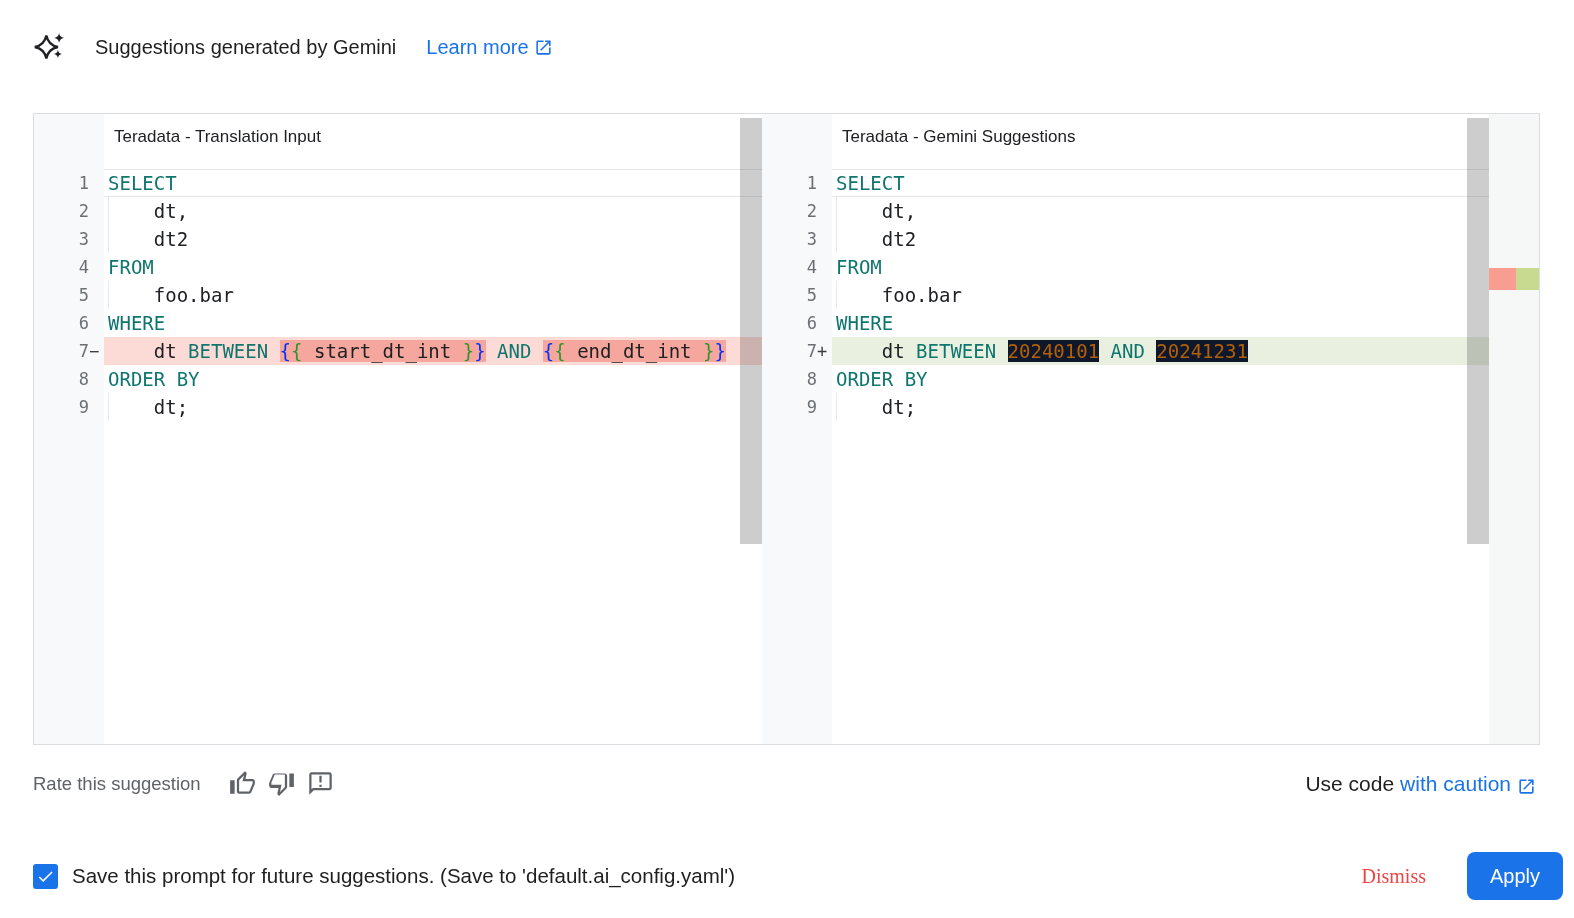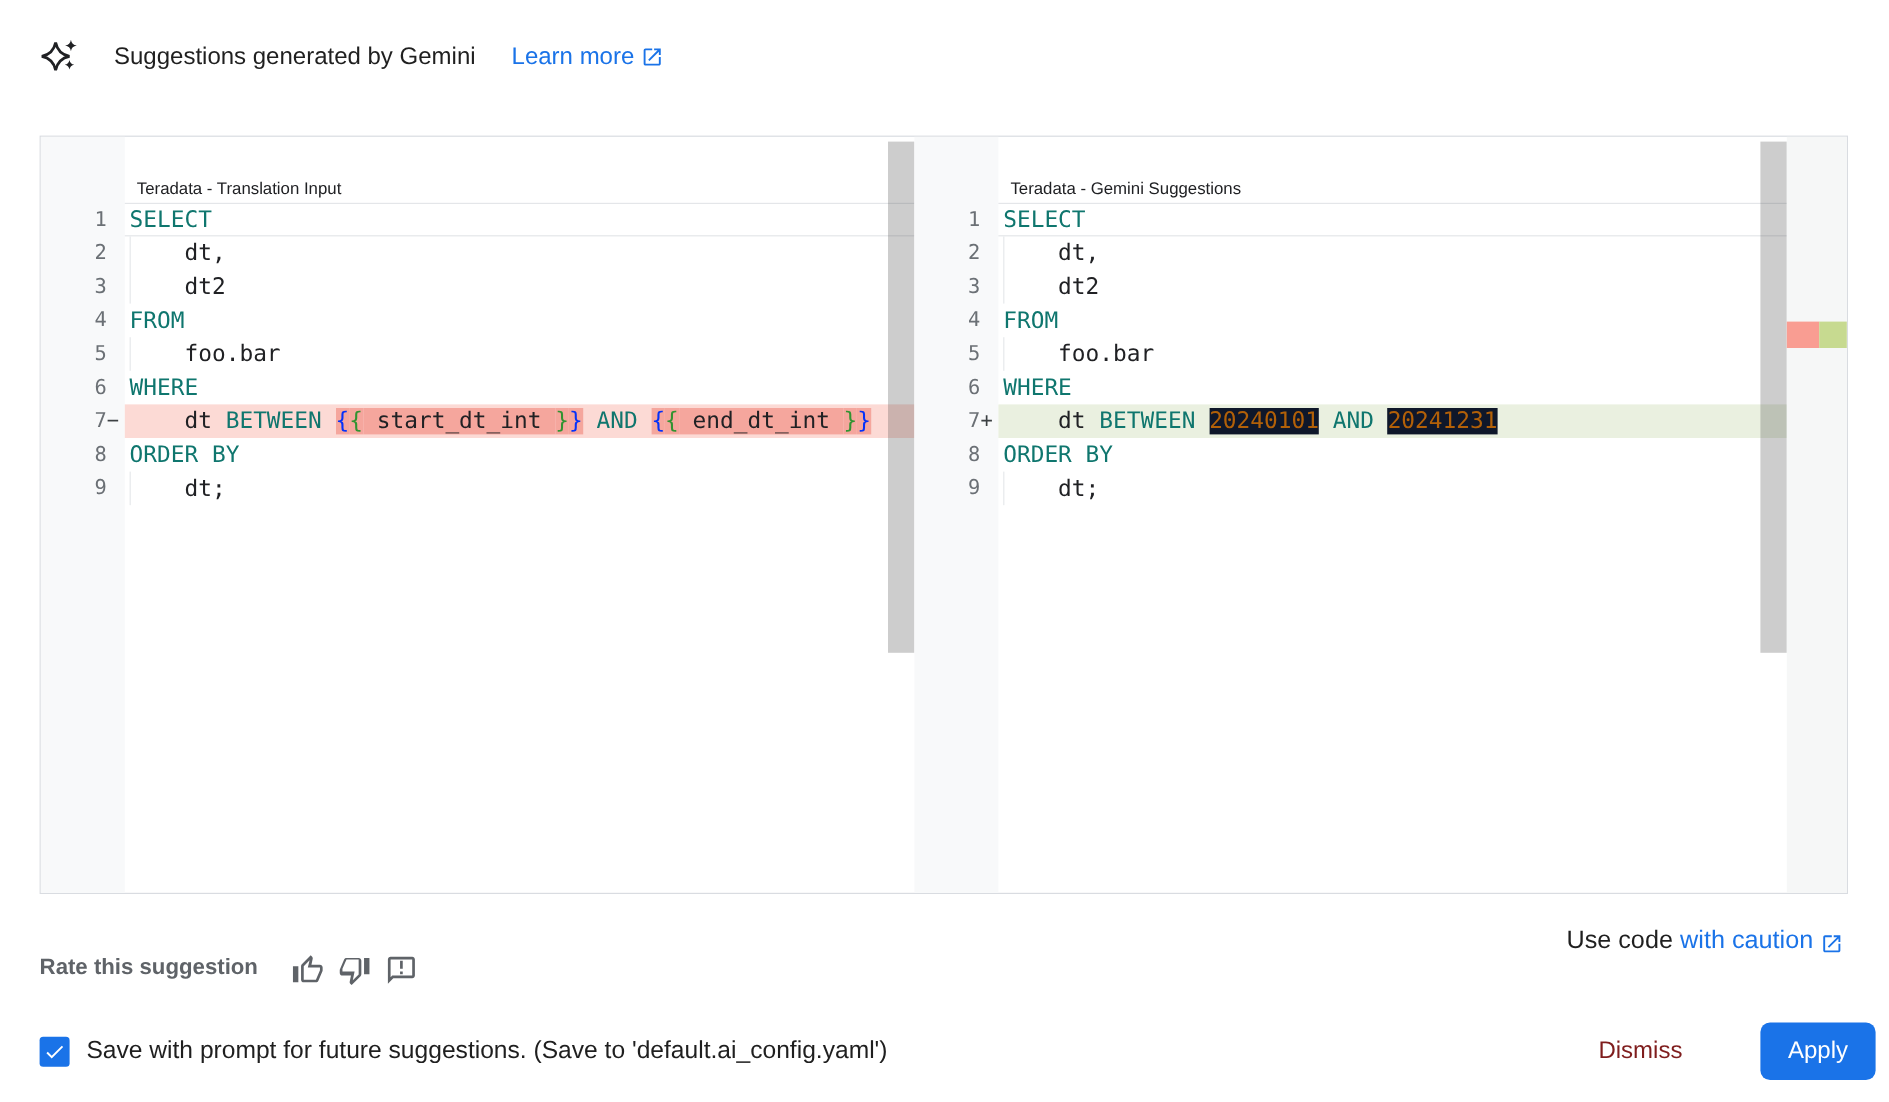--- a/index.html
+++ b/index.html
@@ -15,21 +15,21 @@
            text-underline-offset:4px; display:flex; align-items:center; gap:5px; cursor:pointer;}
   .ext { width:19px; height:19px; fill:#1a73e8; }
 
   
   .diffbox { position:absolute; left:33px; top:113px; width:1507px; height:632px;
              border:1px solid #d9dce1; background:#fff; }
   .pane { position:absolute; top:0; bottom:0; }
   .pane-left  { left:0;   width:728px; }
   .pane-right { left:728px; width:777px; }
   .gutter-bg { position:absolute; left:0; top:0; bottom:0; width:70px; background:#f8f9fa; }
-  .pane-title { position:absolute; left:80px; top:35px; font-size:14px; color:#202124; white-space:nowrap; }
+  .pane-title { position:absolute; left:80px; top:13px; font-size:17px; color:#202124; white-space:nowrap; }
 
   .code-lines { position:absolute; left:0; top:55px; right:0; }
   .pane-right .code-lines { right:50px; }
   .code-line { display:flex; height:28px; }
   .ln { width:70px; display:flex; justify-content:flex-end; align-items:center;
         font-family:"DejaVu Sans Mono", monospace; font-size:17px; color:#6b7075; }
   .ln .n { text-align:right; }
   .ln .sign { width:15px; color:#3c4043; }
   .code { flex:1; position:relative; display:flex; align-items:center; height:28px;
           padding-left:4px; font-family:"DejaVu Sans Mono", monospace; font-size:19px; }
@@ -48,37 +48,37 @@
   .tok.fill { flex:1; }
 
   .sbar { position:absolute; top:4px; width:22px; height:426px; background:rgba(70,70,70,0.27); }
   .pane-left  .sbar { right:0; }
   .pane-right .sbar { right:50px; }
   .ruler { position:absolute; right:0; top:0; bottom:0; width:50px; background:#f6f7f7; }
   .ruler .mark-del { position:absolute; left:0;  top:154px; width:27px; height:22px; background:#f99d92; }
   .ruler .mark-add { position:absolute; left:27px; top:154px; right:0; height:22px; background:#c7da90; }
 
   
-  .rate { position:absolute; left:33px; top:795px; display:flex; align-items:flex-start;font-weight:bold; }
+  .rate { position:absolute; left:33px; top:770px; display:flex; align-items:center; }
   .rate-label { font-size:18.5px; color:#5f6368; margin-right:28px; }
   .icon-btn { width:27px; height:27px; margin-right:12px; color:#5f6368; cursor:pointer; }
   .icon-btn svg { width:100%; height:100%; fill:currentColor; }
   .usecode { position:absolute; right:38px; top:772px; font-size:21px; color:#1f1f1f;
              display:flex; align-items:flex-end; gap:6px; }
   .caution { color:#1a73e8; text-underline-offset:5px; cursor:pointer; }
 
   
   .bbar { position:absolute; left:0; right:0; top:848px; height:56px; display:flex; align-items:center; }
   .chk { position:absolute; left:33px; width:25px; height:25px; background:#1a73e8; border-radius:3px;
          display:flex; align-items:center; justify-content:center; cursor:pointer; }
   .chk svg { width:19px; height:19px; }
   .save-label { position:absolute; left:72px; font-size:20.5px; color:#1f1f1f; white-space:nowrap; }
-  .dismiss { position:absolute; right:152px; font-size:20px; font-weight:500; color:#7f1d1d;
+  .dismiss { position:absolute; right:128px; font-size:20px; font-weight:500; color:#ef4444;
              background:none; border:none; padding:10px 20px; cursor:pointer;
-             font-family:Liberation Sans, sans-serif; }
+             font-family:Liberation Serif, serif; }
   .apply { position:absolute; right:11px; width:96px; height:48px; background:#1a73e8; color:#fff;
            font-size:20px; font-weight:500; border:none; border-radius:8px; cursor:pointer;
            font-family:"Liberation Sans", sans-serif; }
 </style>
 </head>
 <body>
 
 <div class="hdr">
   <svg class="spark" viewBox="0 0 28 28">
     <path d="M11 4.5 Q12.6 12.4 20.5 14 Q12.6 15.6 11 23.5 Q9.4 15.6 1.5 14 Q9.4 12.4 11 4.5 Z" fill="none" stroke="#202124" stroke-width="1.9"></path>
@@ -329,16 +329,16 @@
     <path d="M19 19H5V5h7V3H5c-1.1 0-2 .9-2 2v14c0 1.1.9 2 2 2h14c1.1 0 2-.9 2-2v-7h-2v7zM14 3v2h3.59l-9.83 9.83 1.41 1.41L19 6.41V10h2V3h-7z"></path>
   </svg>
 </div>
 
 <div class="bbar">
   <span class="chk">
     <svg viewBox="0 0 24 24">
       <path d="M9 16.2 4.8 12l-1.4 1.4L9 19 21 7l-1.4-1.4z" fill="#ffffff"></path>
     </svg>
   </span>
-  <span class="save-label">Save with prompt for future suggestions. (Save to 'default.ai_config.yaml')</span>
+  <span class="save-label">Save this prompt for future suggestions. (Save to 'default.ai_config.yaml')</span>
   <button class="dismiss">Dismiss</button>
   <button class="apply">Apply</button>
 </div>
 
 </body></html>

